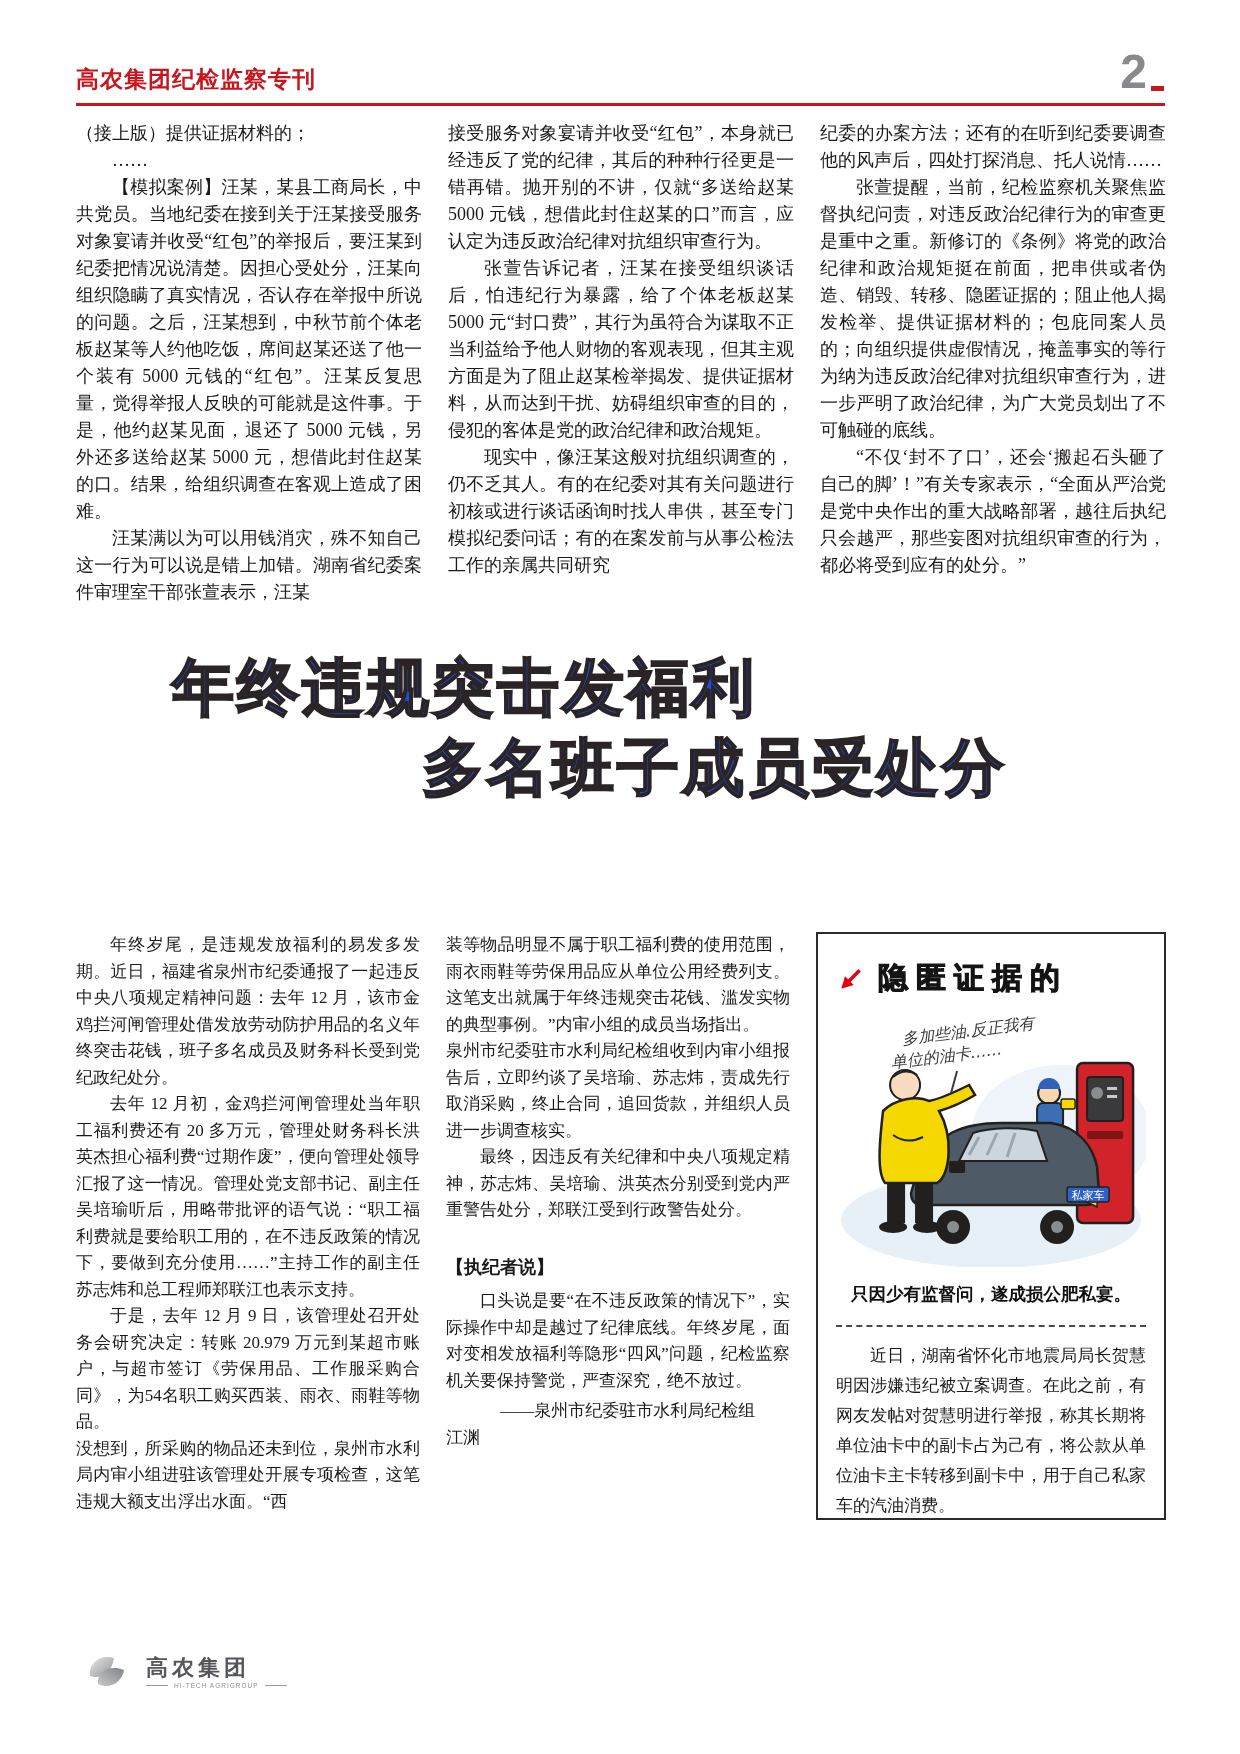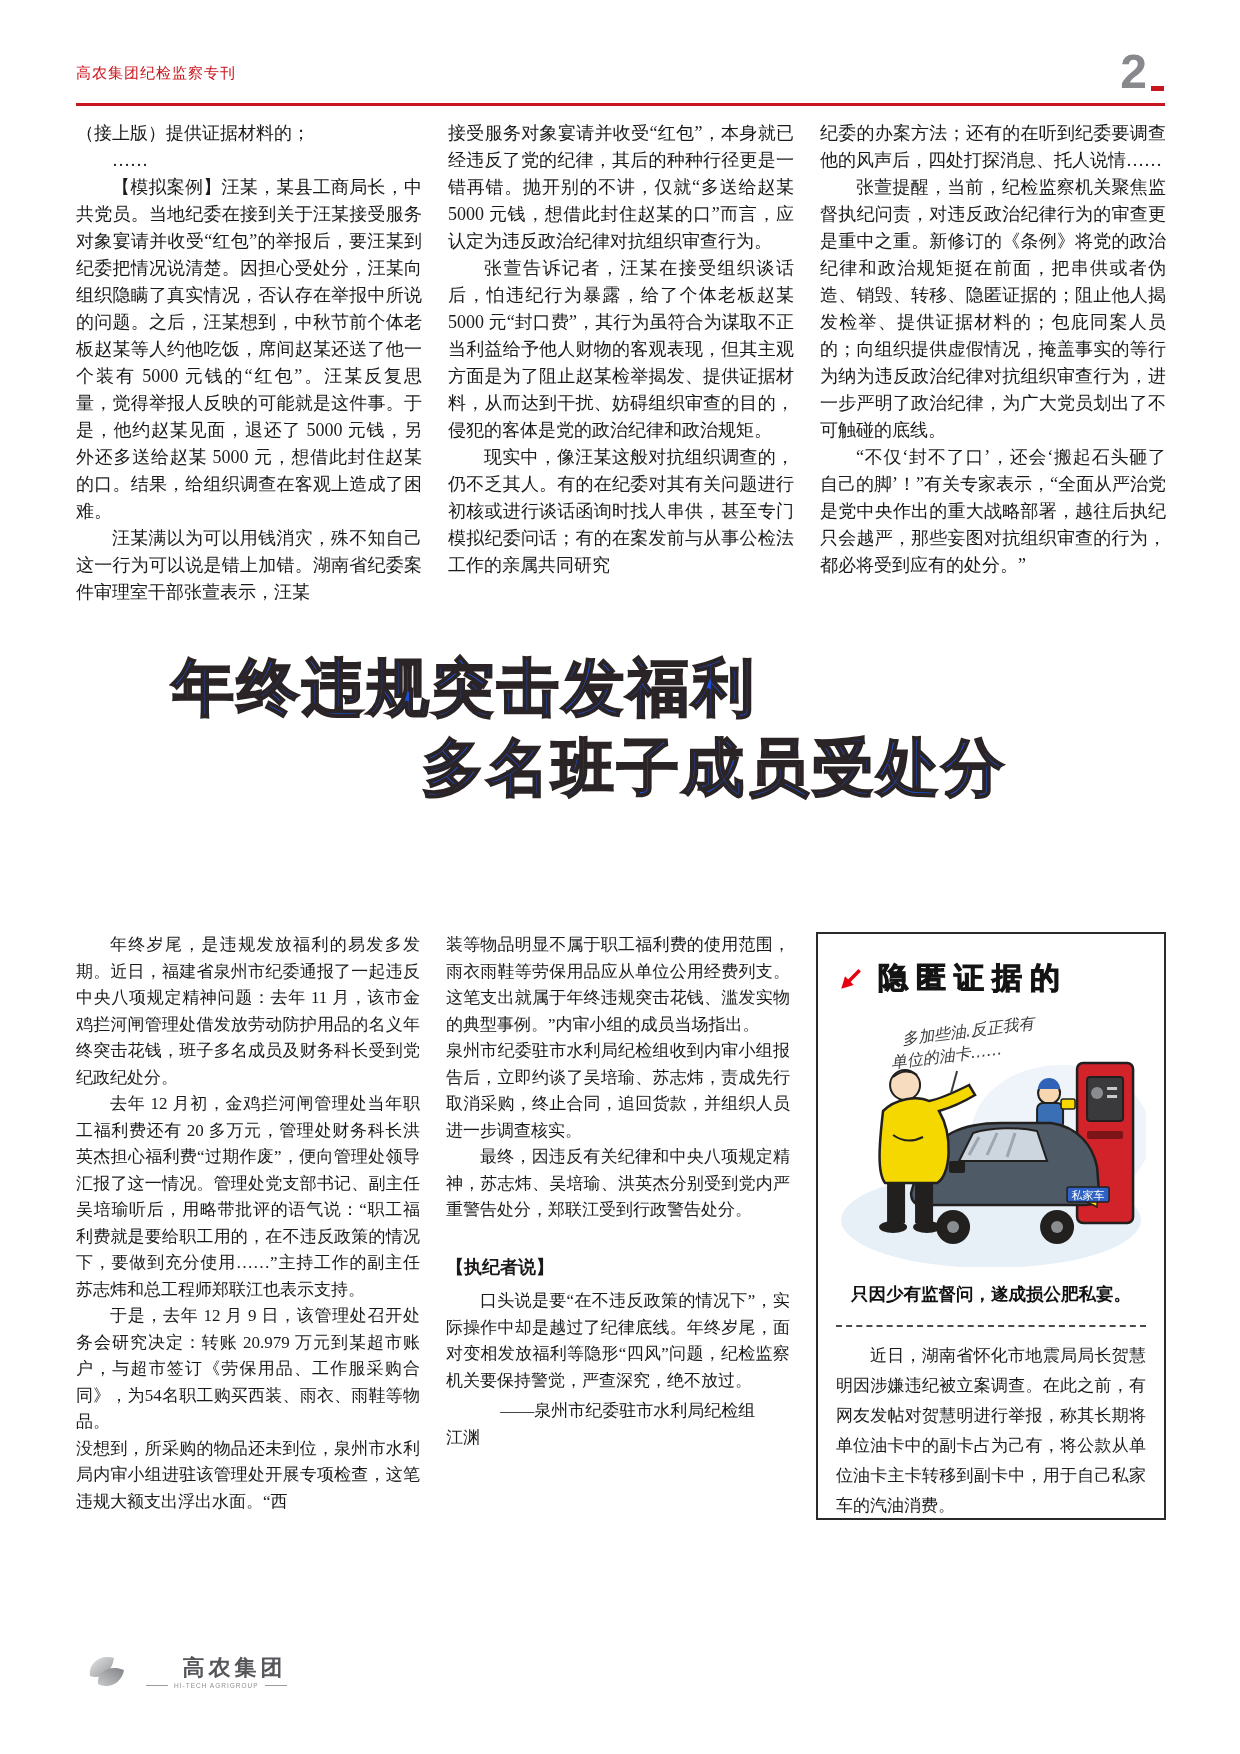--- a/index.html
+++ b/index.html
@@ -1,22 +1,22 @@
 <!DOCTYPE html>
 <html><head>
 <meta charset="utf-8">
 <style>
   html,body{margin:0;padding:0;background:#ffffff;}
   .page{position:relative;width:1240px;height:1754px;background:#fff;overflow:hidden;
         font-family:"Liberation Serif","DejaVu Serif",serif;color:#1c191a;}
 
   
   .masthead-row{position:absolute;left:76px;top:64px;width:1090px;height:40px;}
-  .masthead{font-family:"Liberation Sans","DejaVu Sans",sans-serif;font-weight:normal;
-            font-size:15px;color:#c9151e;letter-spacing:1px;margin-top:44px;}
+  .masthead{font-family:"Liberation Sans","DejaVu Sans",sans-serif;font-weight:bold;
+            font-size:23px;color:#c9151e;letter-spacing:1px;margin-top:44px;}
   .pagenum-wrap{position:absolute;right:2px;top:-16px;display:flex;align-items:flex-end;}
   .pagenum{font-family:"Liberation Sans","DejaVu Sans",sans-serif;font-weight:900;
            font-size:48px;line-height:48px;color:#87898c;}
   .pagenum-dash{display:inline-block;width:13px;height:5px;background:#c9151e;margin:0 0 5px 4px;}
   .rule{position:absolute;left:76px;top:103px;width:1089px;height:3px;background:#c9151e;}
 
   
   .cols{position:absolute;left:76px;width:1090px;display:flex;gap:26px;}
   .cols-top{top:120px;}
   .cols-bottom{top:932px;}
@@ -42,21 +42,21 @@
   .box-title-row{display:flex;align-items:center;gap:14px;margin:2px 0 16px 2px;}
   .box-title{font-family:"Liberation Sans","DejaVu Sans",sans-serif;font-weight:900;
              font-size:30px;letter-spacing:8px;color:#141414;-webkit-text-stroke:1px #141414;}
   .cartoon{width:100%;height:252px;display:block;}
   .caption{margin-top:12px;text-align:center;font-weight:bold;font-size:17.5px;line-height:30px;color:#111;}
   .divider{border:none;border-top:2px dashed #4a4a4a;margin:16px 0 14px 0;}
   .box-body{font-size:17px;line-height:30px;text-align:justify;text-indent:2em;margin:0;}
 
   
   .footer-logo{position:absolute;left:84px;top:1650px;display:flex;align-items:center;gap:10px;}
-  .logo-txt{display:flex;flex-direction:column;align-items:flex-end;}
+  .logo-txt{display:flex;flex-direction:column;align-items:flex-start;}
   .logo-name{font-family:"Liberation Sans","DejaVu Sans",sans-serif;font-weight:900;
              font-size:22px;letter-spacing:4px;color:#55565a;line-height:24px;}
   .logo-sub{display:flex;align-items:center;gap:6px;margin-top:2px;}
   .logo-sub .dash{display:inline-block;width:22px;height:1px;background:#9a9b9e;}
   .logo-sub-text{font-family:"Liberation Sans","DejaVu Sans",sans-serif;font-size:6.5px;
                  letter-spacing:1px;color:#8d8f92;}
 </style>
 </head>
 <body>
 
@@ -90,21 +90,21 @@
     </div>
   </div>
 
   <div class="headline">
     <div class="hl1">年终违规突击发福利</div>
     <div class="hl2">多名班子成员受处分</div>
   </div>
 
   <div class="cols cols-bottom">
     <div class="col col-b">
-      <p class="p indent">年终岁尾，是违规发放福利的易发多发期。近日，福建省泉州市纪委通报了一起违反中央八项规定精神问题：去年 11 月，该市金鸡拦河闸管理处借发放劳动防护用品的名义年终突击花钱，班子多名成员及财务科长受到党纪政纪处分。</p>
+      <p class="p indent">年终岁尾，是违规发放福利的易发多发期。近日，福建省泉州市纪委通报了一起违反中央八项规定精神问题：去年 12 月，该市金鸡拦河闸管理处借发放劳动防护用品的名义年终突击花钱，班子多名成员及财务科长受到党纪政纪处分。</p>
       <p class="p indent">去年 12 月初，金鸡拦河闸管理处当年职工福利费还有 20 多万元，管理处财务科长洪英杰担心福利费“过期作废”，便向管理处领导汇报了这一情况。管理处党支部书记、副主任吴培瑜听后，用略带批评的语气说：“职工福利费就是要给职工用的，在不违反政策的情况下，要做到充分使用……”主持工作的副主任苏志炜和总工程师郑联江也表示支持。</p>
       <p class="p indent">于是，去年 12 月 9 日，该管理处召开处务会研究决定：转账 20.979 万元到某超市账户，与超市签订《劳保用品、工作服采购合同》，为54名职工购买西装、雨衣、雨鞋等物品。</p>
       <p class="p">没想到，所采购的物品还未到位，泉州市水利局内审小组进驻该管理处开展专项检查，这笔违规大额支出浮出水面。“西</p>
     </div>
 
     <div class="col col-b">
       <p class="p">装等物品明显不属于职工福利费的使用范围，雨衣雨鞋等劳保用品应从单位公用经费列支。这笔支出就属于年终违规突击花钱、滥发实物的典型事例。”内审小组的成员当场指出。</p>
       <p class="p">泉州市纪委驻市水利局纪检组收到内审小组报告后，立即约谈了吴培瑜、苏志炜，责成先行取消采购，终止合同，追回货款，并组织人员进一步调查核实。</p>
       <p class="p indent">最终，因违反有关纪律和中央八项规定精神，苏志炜、吴培瑜、洪英杰分别受到党内严重警告处分，郑联江受到行政警告处分。</p>
       <p class="p subhead">【执纪者说】</p>

